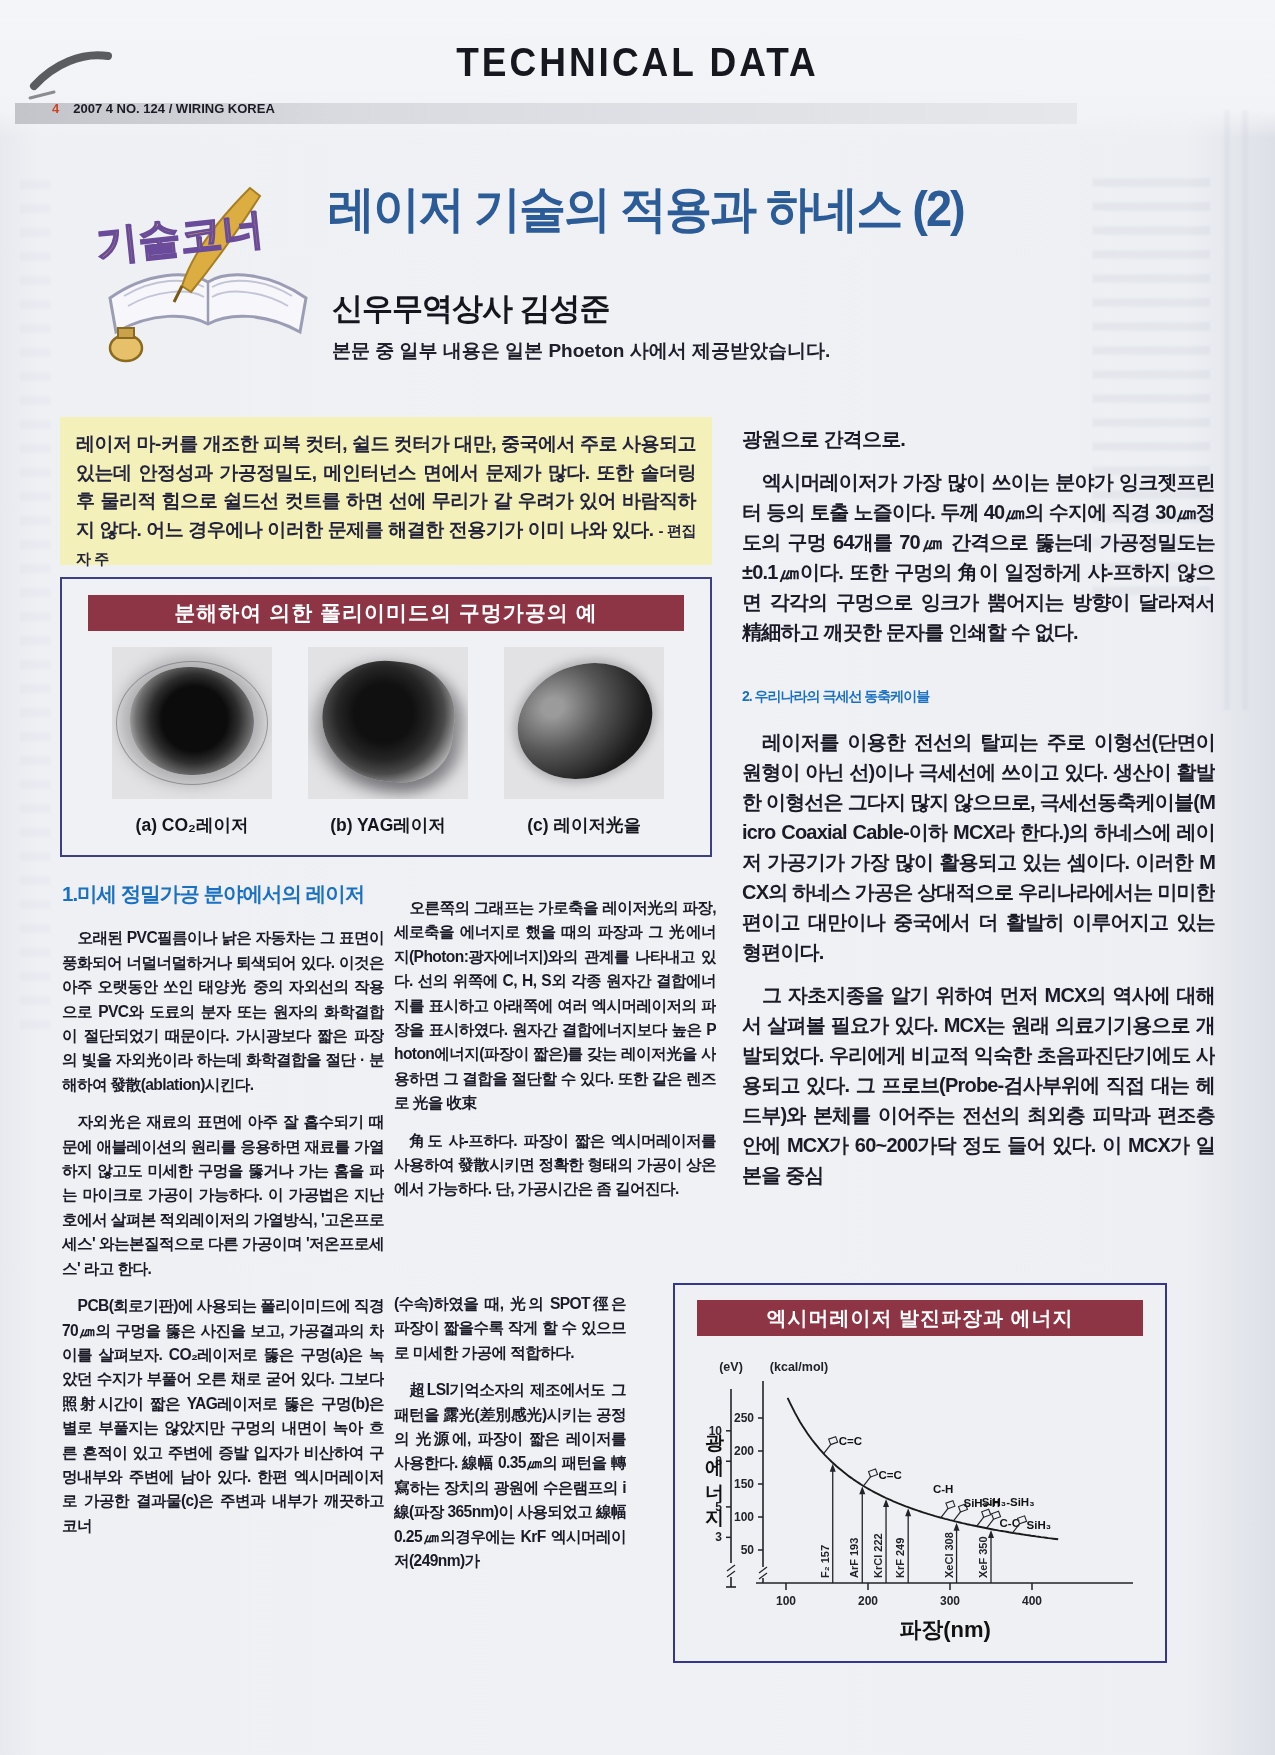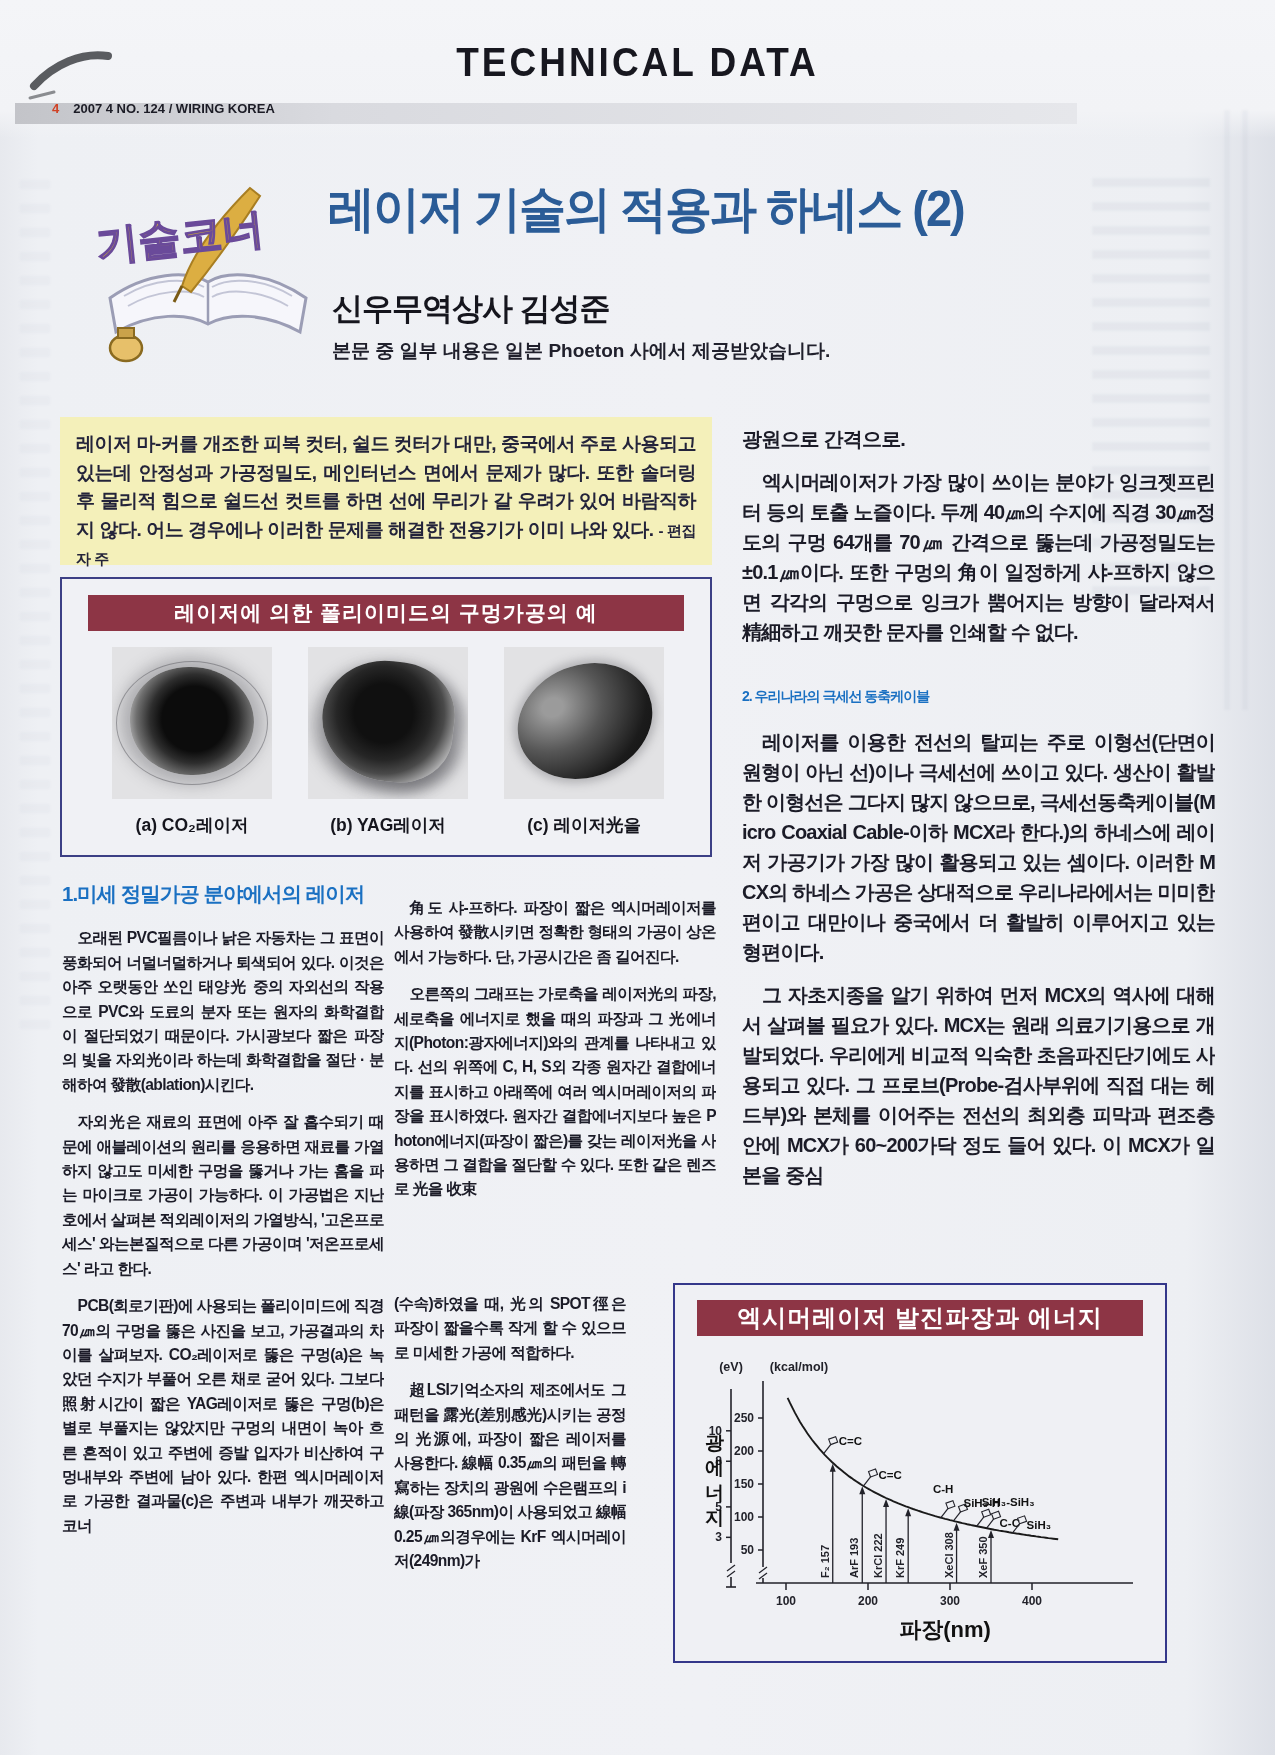--- a/index.html
+++ b/index.html
@@ -57,21 +57,21 @@
   .sec-heading2{font-size:14px;font-weight:900;color:#1a70c2;letter-spacing:-1px;margin:34px 0 16px 0;}
 
   .left-col{left:62px;top:882px;width:322px;height:790px;overflow:hidden;}
   .mid-col{left:394px;top:896px;width:322px;height:386px;overflow:hidden;}
   .mid-col-narrow{left:394px;top:1292px;width:232px;height:370px;overflow:hidden;}
   .right-col{left:742px;top:424px;width:473px;height:858px;overflow:hidden;}
 
   .chart-box{left:673px;top:1283px;width:494px;height:380px;border:2px solid #34378a;
              background:#eff0f4;box-sizing:border-box;}
   .chart-titlebar{left:22px;top:15px;width:446px;height:36px;background:#8d3545;color:#fff;
-                  text-align:center;font-size:24px;font-weight:800;line-height:36px;letter-spacing:1px;}
+                  text-align:center;font-size:20px;font-weight:800;line-height:36px;letter-spacing:1px;}
   .chart-svg{left:26px;top:60px;}
   .chart-svg text{font-family:"Liberation Sans","DejaVu Sans",sans-serif;}
 
   .pen-mark{left:20px;top:36px;}
 </style>
 </head>
 <body>
 
 <div class="page">
 
@@ -112,21 +112,21 @@
 
   <div class="abs headline">레이저 기술의 적용과 하네스 (2)</div>
   <div class="abs author">신우무역상사 김성준</div>
   <div class="abs credit">본문 중 일부 내용은 일본 Phoeton 사에서 제공받았습니다.</div>
 
   <div class="abs editor-note">
     <span>레이저 마-커를 개조한 피복 컷터, 쉴드 컷터가 대만, 중국에서 주로 사용되고 있는데 안정성과 가공정밀도, 메인터넌스 면에서 문제가 많다. 또한 솔더링 후 물리적 힘으로 쉴드선 컷트를 하면 선에 무리가 갈 우려가 있어 바람직하지 않다. 어느 경우에나 이러한 문제를 해결한 전용기가 이미 나와 있다. </span><span class="signoff">- 편집자 주</span>
   </div>
 
   <div class="abs figure-box">
-    <div class="abs fig-titlebar">레이저에 의한 폴리이미드의 구멍가공의 예</div>
+    <div class="abs fig-titlebar">분해하여 의한 폴리이미드의 구멍가공의 예</div>
     <div class="abs photo" style="left:50px;">
         <div class="blob blob-a"></div>
       </div>
     <div class="abs photo" style="left:246px;">
         <div class="blob blob-b"></div>
       </div>
     <div class="abs photo" style="left:442px;">
         <div class="blob blob-c"></div>
       </div>
     <div class="abs fig-caption" style="left:30px;">(a) CO₂레이저</div>
@@ -135,22 +135,22 @@
   </div>
 
   <div class="abs col small-col left-col">
     <div class="sec-heading">1.미세 정밀가공 분야에서의 레이저</div>
     <p>오래된 PVC필름이나 낡은 자동차는 그 표면이 풍화되어 너덜너덜하거나 퇴색되어 있다. 이것은 아주 오랫동안 쏘인 태양光 중의 자외선의 작용으로 PVC와 도료의 분자 또는 원자의 화학결합이 절단되었기 때문이다. 가시광보다 짧은 파장의 빛을 자외光이라 하는데 화학결합을 절단 · 분해하여 發散(ablation)시킨다.</p>
     <p>자외光은 재료의 표면에 아주 잘 흡수되기 때문에 애블레이션의 원리를 응용하면 재료를 가열하지 않고도 미세한 구멍을 뚫거나 가는 홈을 파는 마이크로 가공이 가능하다. 이 가공법은 지난 호에서 살펴본 적외레이저의 가열방식, '고온프로세스' 와는본질적으로 다른 가공이며 '저온프로세스' 라고 한다.</p>
     <p>PCB(회로기판)에 사용되는 폴리이미드에 직경 70㎛의 구멍을 뚫은 사진을 보고, 가공결과의 차이를 살펴보자. CO₂레이저로 뚫은 구멍(a)은 녹았던 수지가 부풀어 오른 채로 굳어 있다. 그보다 照射시간이 짧은 YAG레이저로 뚫은 구멍(b)은 별로 부풀지는 않았지만 구멍의 내면이 녹아 흐른 흔적이 있고 주변에 증발 입자가 비산하여 구멍내부와 주변에 남아 있다. 한편 엑시머레이저로 가공한 결과물(c)은 주변과 내부가 깨끗하고 코너</p>
   </div>
 
   <div class="abs col small-col mid-col">
+    <p>오른쪽의 그래프는 가로축을 레이저光의 파장, 세로축을 에너지로 했을 때의 파장과 그 光에너지(Photon:광자에너지)와의 관계를 나타내고 있다. 선의 위쪽에 C, H, S외 각종 원자간 결합에너지를 표시하고 아래쪽에 여러 엑시머레이저의 파장을 표시하였다. 원자간 결합에너지보다 높은 Photon에너지(파장이 짧은)를 갖는 레이저光을 사용하면 그 결합을 절단할 수 있다. 또한 같은 렌즈로 光을 收束</p>
     <p>角도 샤-프하다. 파장이 짧은 엑시머레이저를 사용하여 發散시키면 정확한 형태의 가공이 상온에서 가능하다. 단, 가공시간은 좀 길어진다.</p>
-    <p>오른쪽의 그래프는 가로축을 레이저光의 파장, 세로축을 에너지로 했을 때의 파장과 그 光에너지(Photon:광자에너지)와의 관계를 나타내고 있다. 선의 위쪽에 C, H, S외 각종 원자간 결합에너지를 표시하고 아래쪽에 여러 엑시머레이저의 파장을 표시하였다. 원자간 결합에너지보다 높은 Photon에너지(파장이 짧은)를 갖는 레이저光을 사용하면 그 결합을 절단할 수 있다. 또한 같은 렌즈로 光을 收束</p>
   </div>
 
   <div class="abs col small-col mid-col-narrow">
     <p class="noindent">(수속)하였을 때, 光의 SPOT徑은 파장이 짧을수록 작게 할 수 있으므로 미세한 가공에 적합하다.</p>
     <p>超LSI기억소자의 제조에서도 그 패턴을 露光(差別感光)시키는 공정의 光源에, 파장이 짧은 레이저를 사용한다. 線幅 0.35㎛의 패턴을 轉寫하는 장치의 광원에 수은램프의 i線(파장 365nm)이 사용되었고 線幅 0.25㎛의경우에는 KrF 엑시머레이저(249nm)가</p>
   </div>
 
   <div class="abs col big-col right-col">
     <p class="noindent">광원으로 간격으로.</p>
     <p>엑시머레이저가 가장 많이 쓰이는 분야가 잉크젯프린터 등의 토출 노즐이다. 두께 40㎛의 수지에 직경 30㎛정도의 구멍 64개를 70㎛ 간격으로 뚫는데 가공정밀도는 ±0.1㎛이다. 또한 구멍의 角이 일정하게 샤-프하지 않으면 각각의 구멍으로 잉크가 뿜어지는 방향이 달라져서 精細하고 깨끗한 문자를 인쇄할 수 없다.</p>

